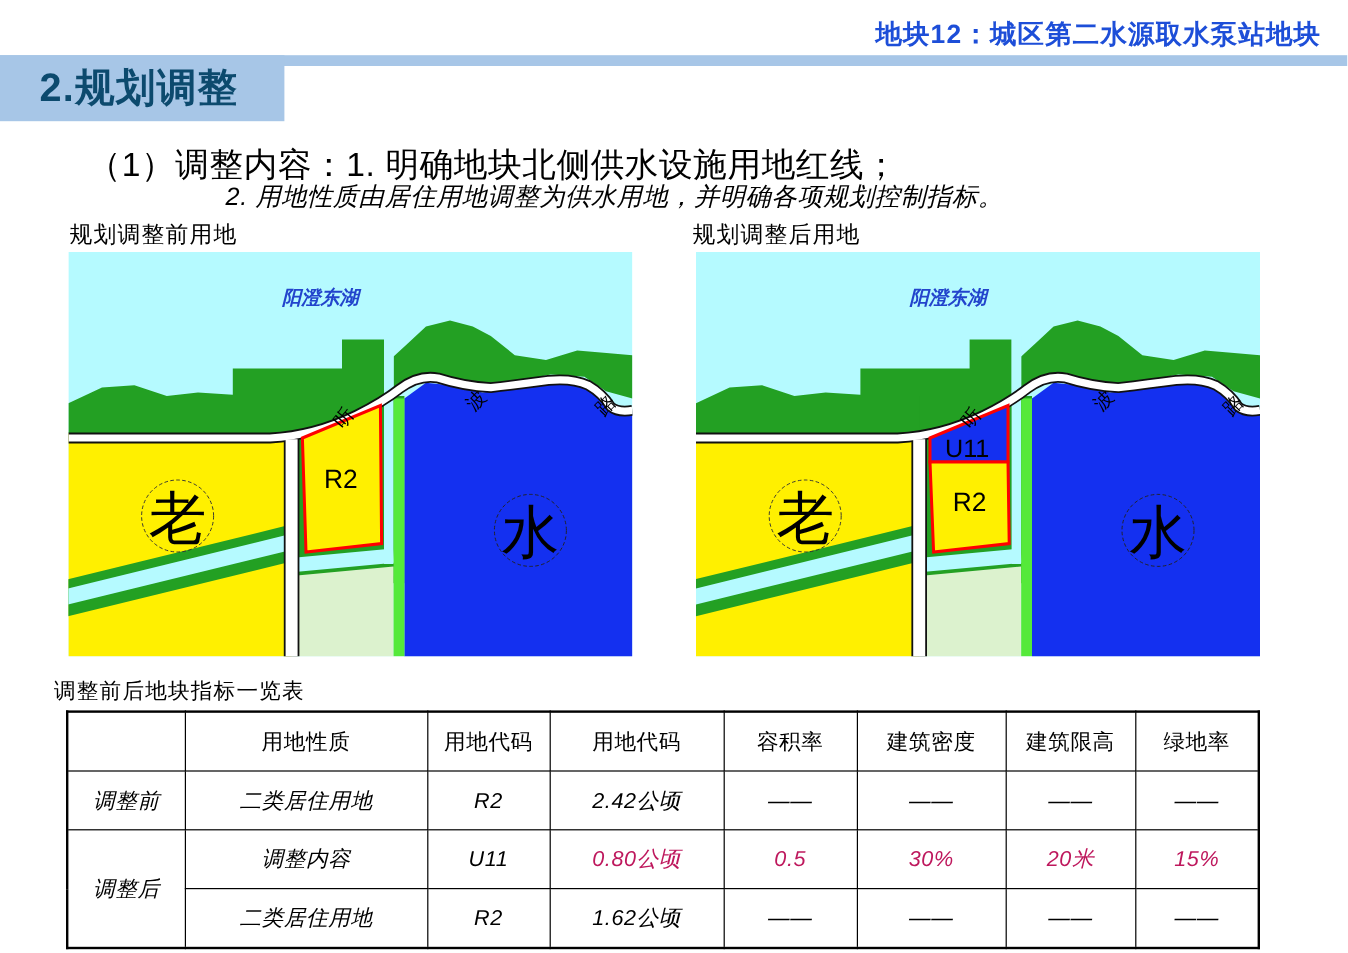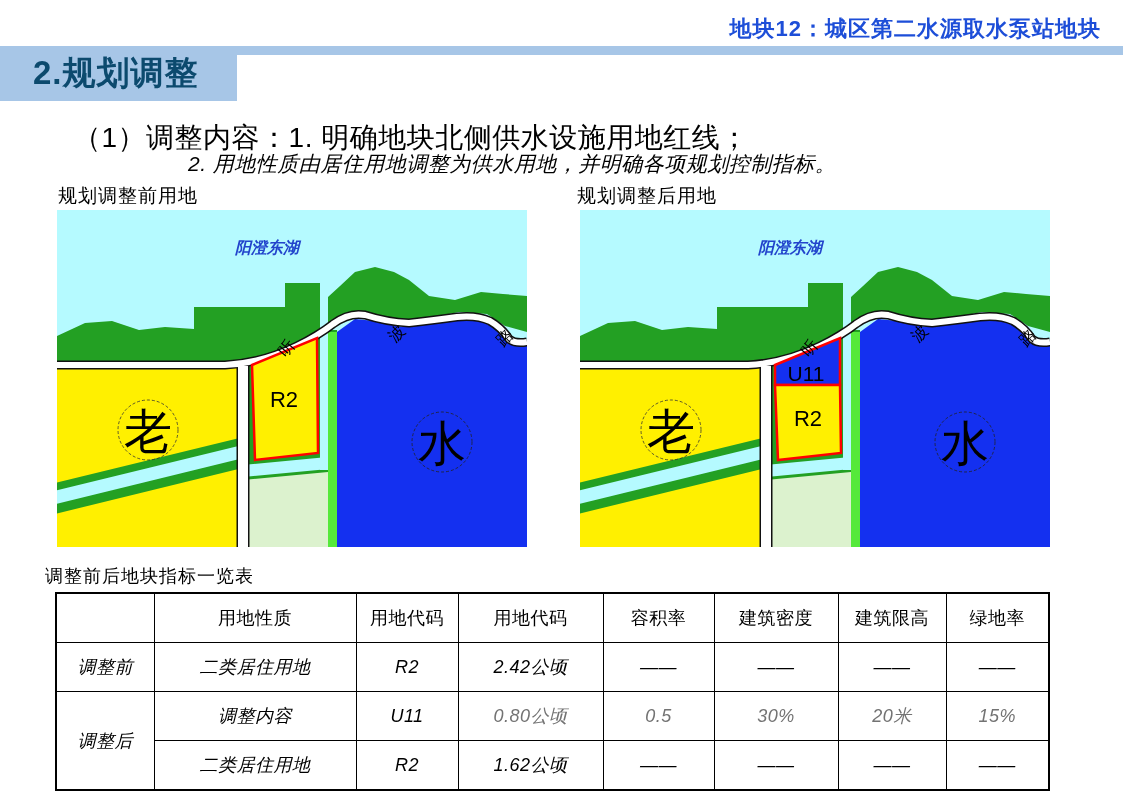--- a/index.html
+++ b/index.html
@@ -39,21 +39,21 @@
   table.indicators{
     position:absolute;left:55px;top:592px;border-collapse:collapse;table-layout:fixed;
     border:2.5px solid #000;
   }
   table.indicators th,table.indicators td{
     border:1.5px solid #000;text-align:center;vertical-align:middle;
     font-size:18px;font-weight:normal;padding:12px;letter-spacing:0.5px;
   }
   table.indicators thead tr{height:34px;}
   table.indicators tbody tr{height:32px;font-style:italic;}
-  td.red{color:#737373;}
+  td.red{color:#be185d;}
 </style>
 </head>
 <body>
 
 <div class="canvas">
 
   <div class="header-note">地块12：城区第二水源取水泵站地块</div>
   <div class="top-bar"></div>
   <div class="title-block">
     <span>2.规划调整</span>

